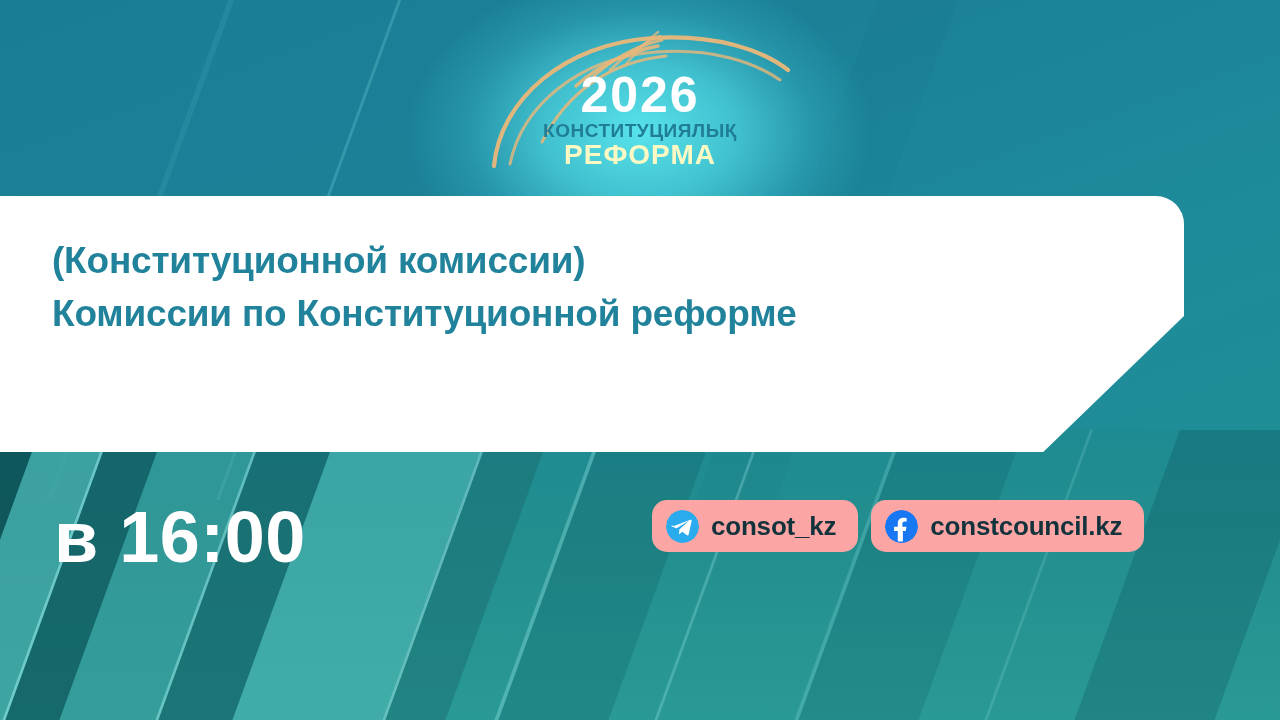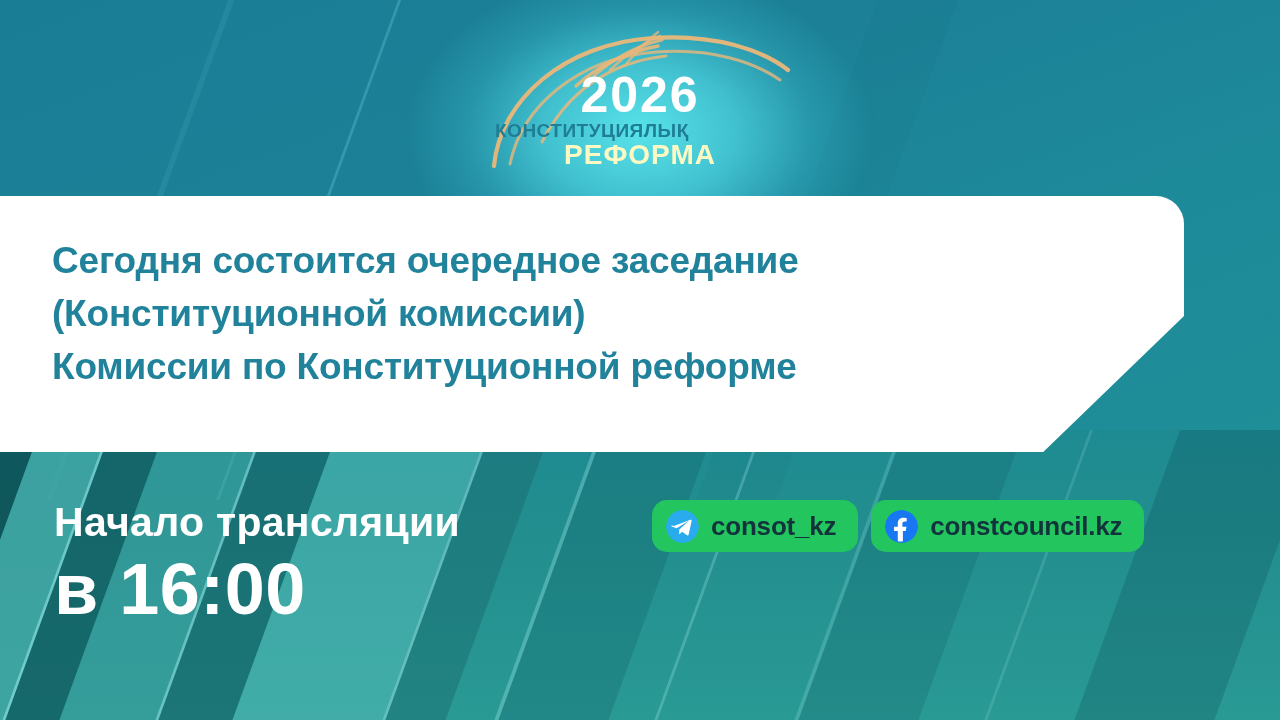--- a/index.html
+++ b/index.html
@@ -43,21 +43,22 @@
   }
   .logo svg{position:absolute;left:0;top:0;}
   .logo-2026{
     position:absolute;left:0;right:0;top:56px;
     text-align:center;
     font-size:50px;line-height:50px;font-weight:700;
     letter-spacing:2px;
     color:#ffffff;
   }
   .logo-kz{
-    position:absolute;left:15px;right:0;top:106px;
+    position:absolute;left:0;right:0;top:106px;
+    text-align:center;
     font-size:19px;line-height:21px;font-weight:700;
     letter-spacing:.5px;
     color:#1f7d95;
   }
   .logo-reforma{
     position:absolute;left:0;right:0;top:122px;
     text-align:center;
     font-size:28px;line-height:38px;font-weight:700;
     letter-spacing:1px;
     color:#fef9c3;
@@ -94,21 +95,21 @@
   .broadcast .l2{
     font-size:72px;line-height:66px;font-weight:700;letter-spacing:.5px;
     margin-top:8px;white-space:nowrap;
   }
 
   
   .badges{position:absolute;left:652px;top:500px;}
   .badge-row{display:flex;gap:13px;margin-bottom:12px;}
   .badge{
     display:flex;align-items:center;gap:12px;
-    background:#22c55e;
+    background:#fca5a5;
     border-radius:15px;
     padding:9px 22px 9px 14px;
     height:34px;
     box-sizing:content-box;
   }
   .badge-label{
     color:#13333c;
     font-size:26px;
     font-weight:600;
     line-height:34px;
@@ -165,27 +166,25 @@
       </g>
     </svg>
     <div class="logo-2026">2026</div>
     <div class="logo-kz">КОНСТИТУЦИЯЛЫҚ</div>
     <div class="logo-reforma">РЕФОРМА</div>
   </div>
 
   <div class="card"></div>
 
   <div class="card-text">
-    <span class="ln">Сегодня состоится очередное заседание</span>
     <span class="ln">(Конституционной комиссии)</span>
     <span class="ln b">Комиссии по Конституционной реформе</span>
   </div>
 
   <div class="broadcast">
-    <div class="l1">Начало трансляции</div>
     <div class="l2">в 16:00</div>
   </div>
 
   <div class="badges">
 
     <div class="badge-row">
 
       <div class="badge">
         <svg class="ico" viewBox="0 0 48 48">
           <circle cx="24" cy="24" r="24" fill="#2aabee"></circle>

